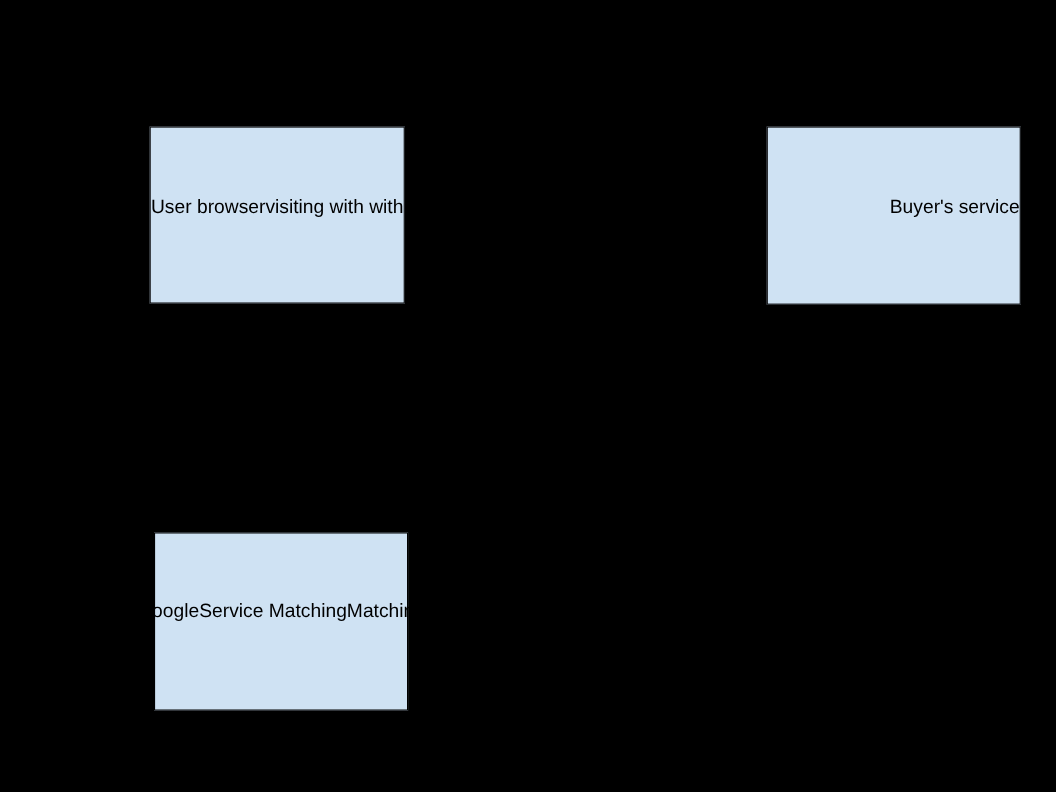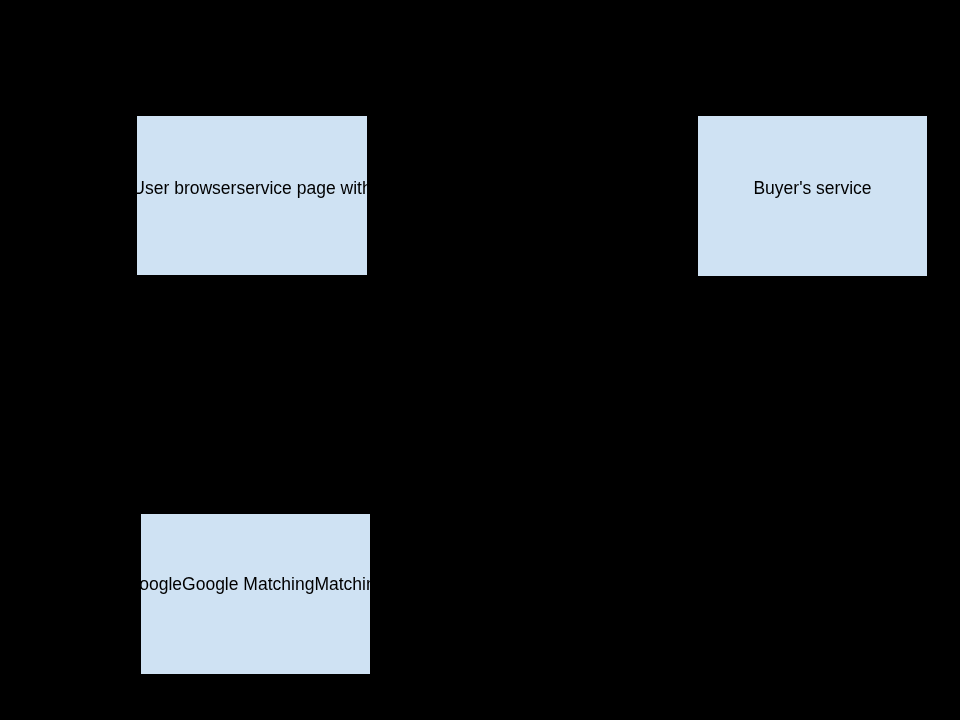--- a/index.html
+++ b/index.html
@@ -39,42 +39,43 @@
     width: 232px;
     height: 161px;
     padding-bottom: 14px;
   }
   .node-buyers-service {
     left: 697px;
     top: 115px;
     width: 231px;
     height: 162px;
     padding-bottom: 14px;
+    justify-content: flex-end;
   }
   .node-google-cms {
     left: 140px;
-    top: 513px;
+    top: 484px;
     width: 231px;
     height: 162px;
     padding-bottom: 19px;
   }
 </style>
 </head>
 <body>
 
 <div class="canvas">
 
   <div class="node node-user-browser">
     <span class="label-line">User browser</span>
-    <span class="label-line">service page with</span>
+    <span class="label-line">visiting with with</span>
   </div>
 
   <div class="node node-buyers-service">
     <span class="label-line">Buyer's service</span>
   </div>
 
   <div class="node node-google-cms">
     <span class="label-line">Google</span>
-    <span class="label-line">Google Matching</span>
+    <span class="label-line">Service Matching</span>
     <span class="label-line">Matching</span>
   </div>
 
 </div>
 
 </body></html>

